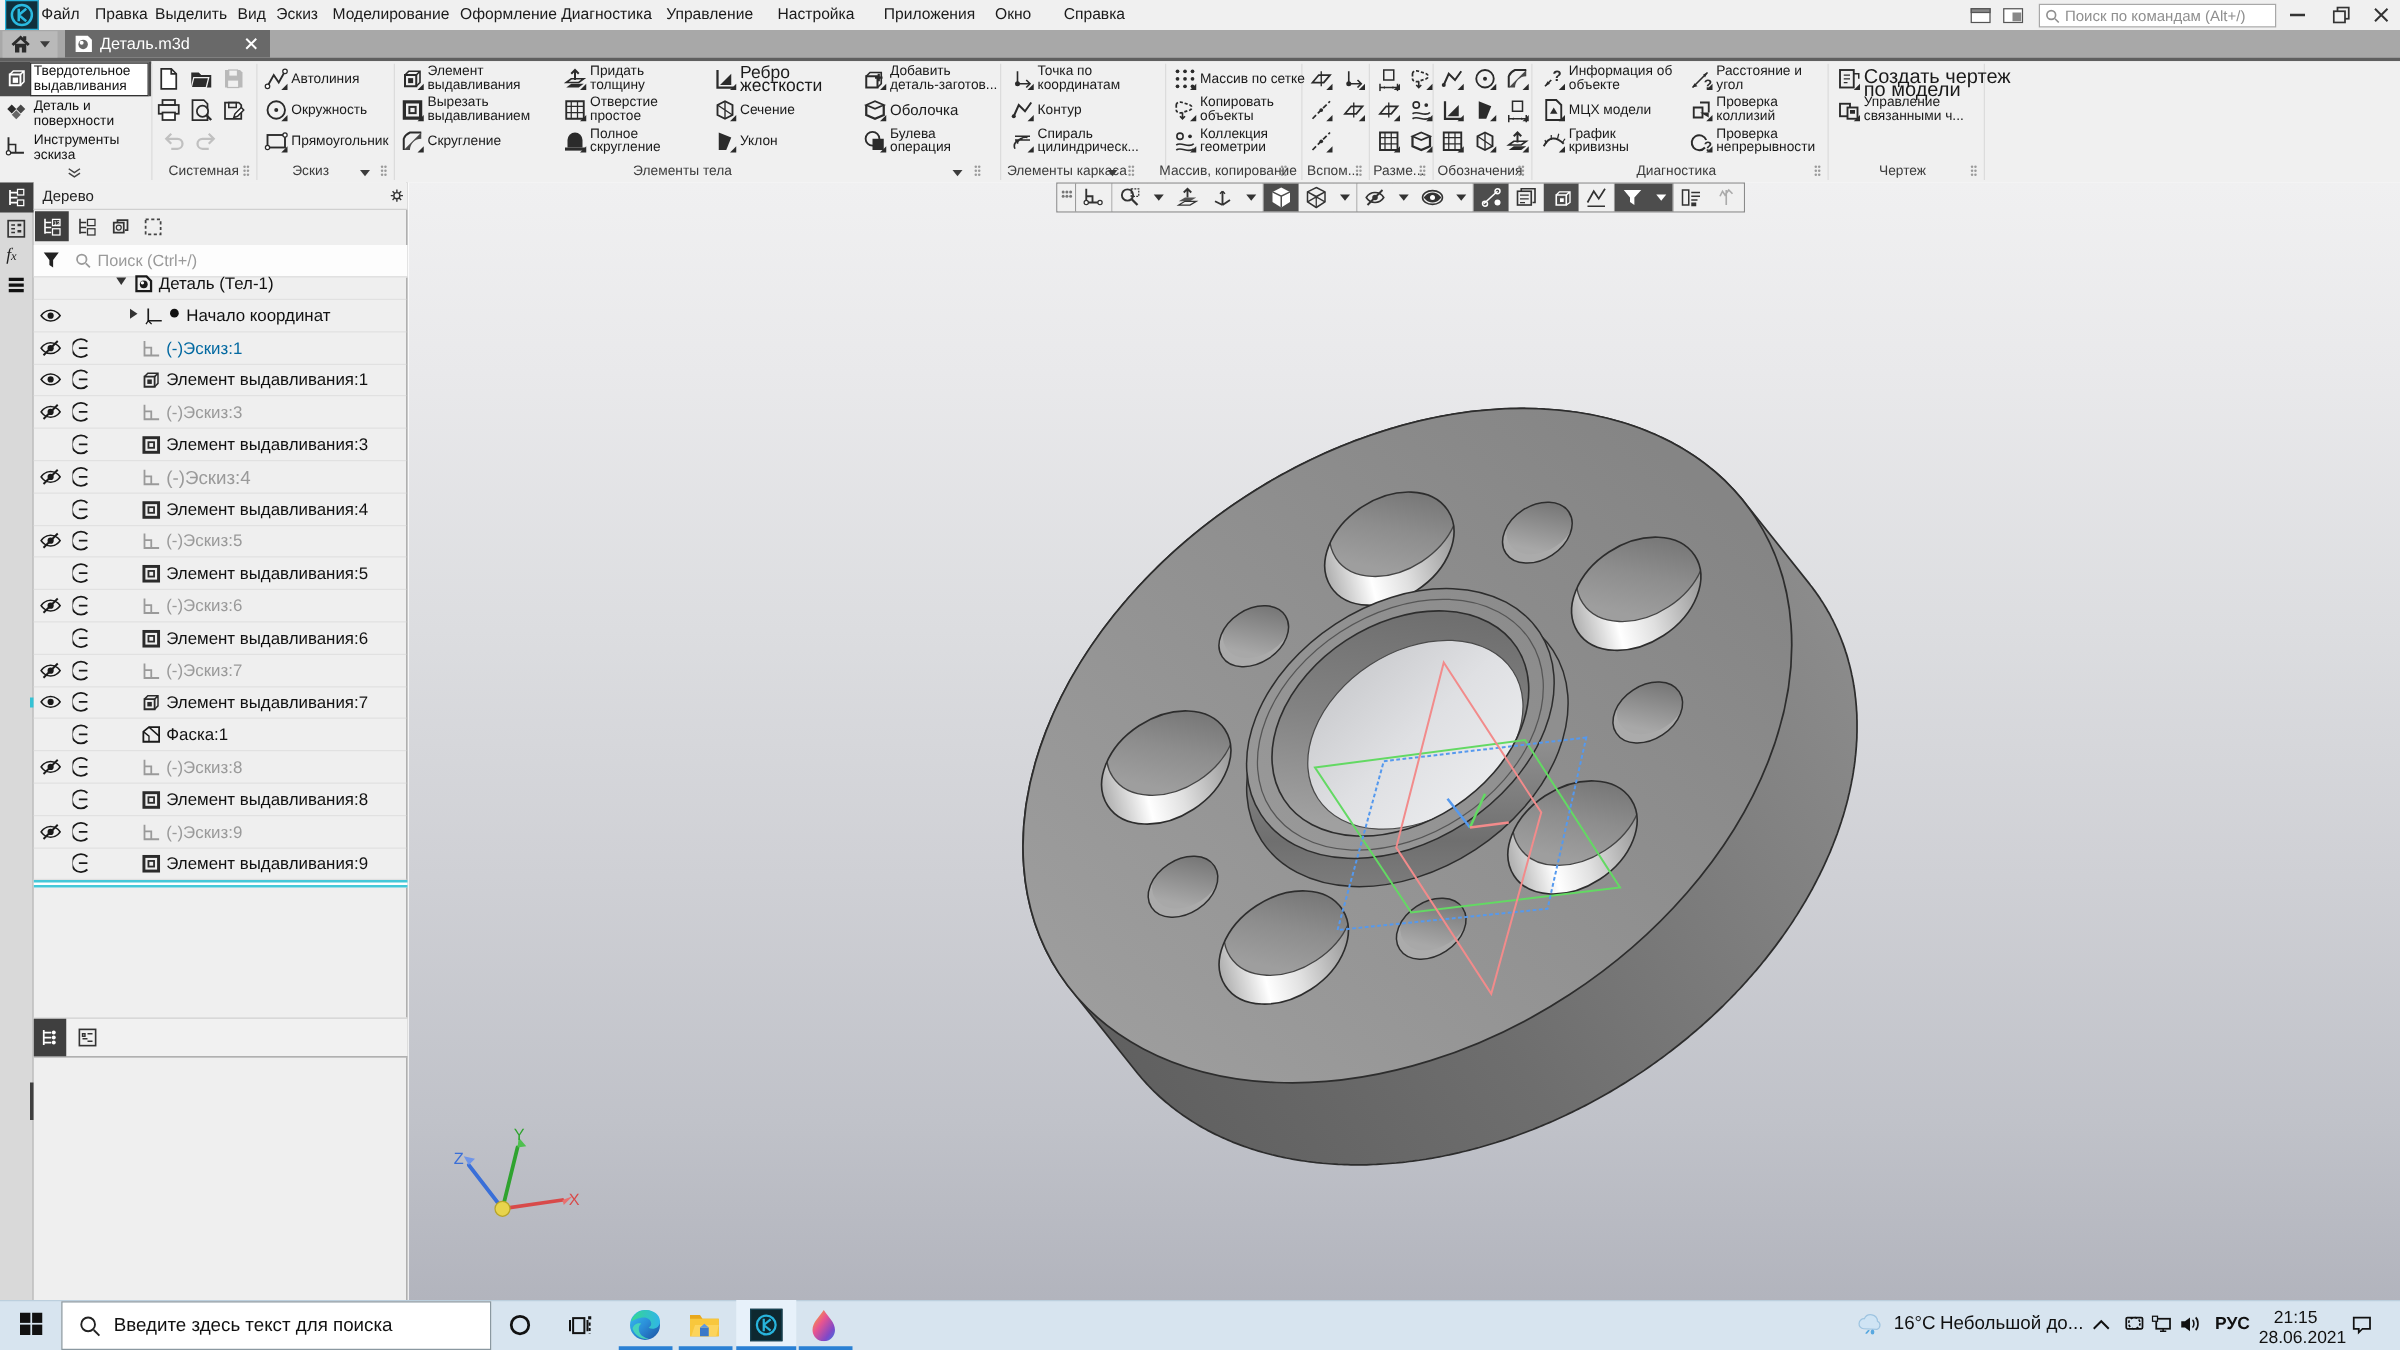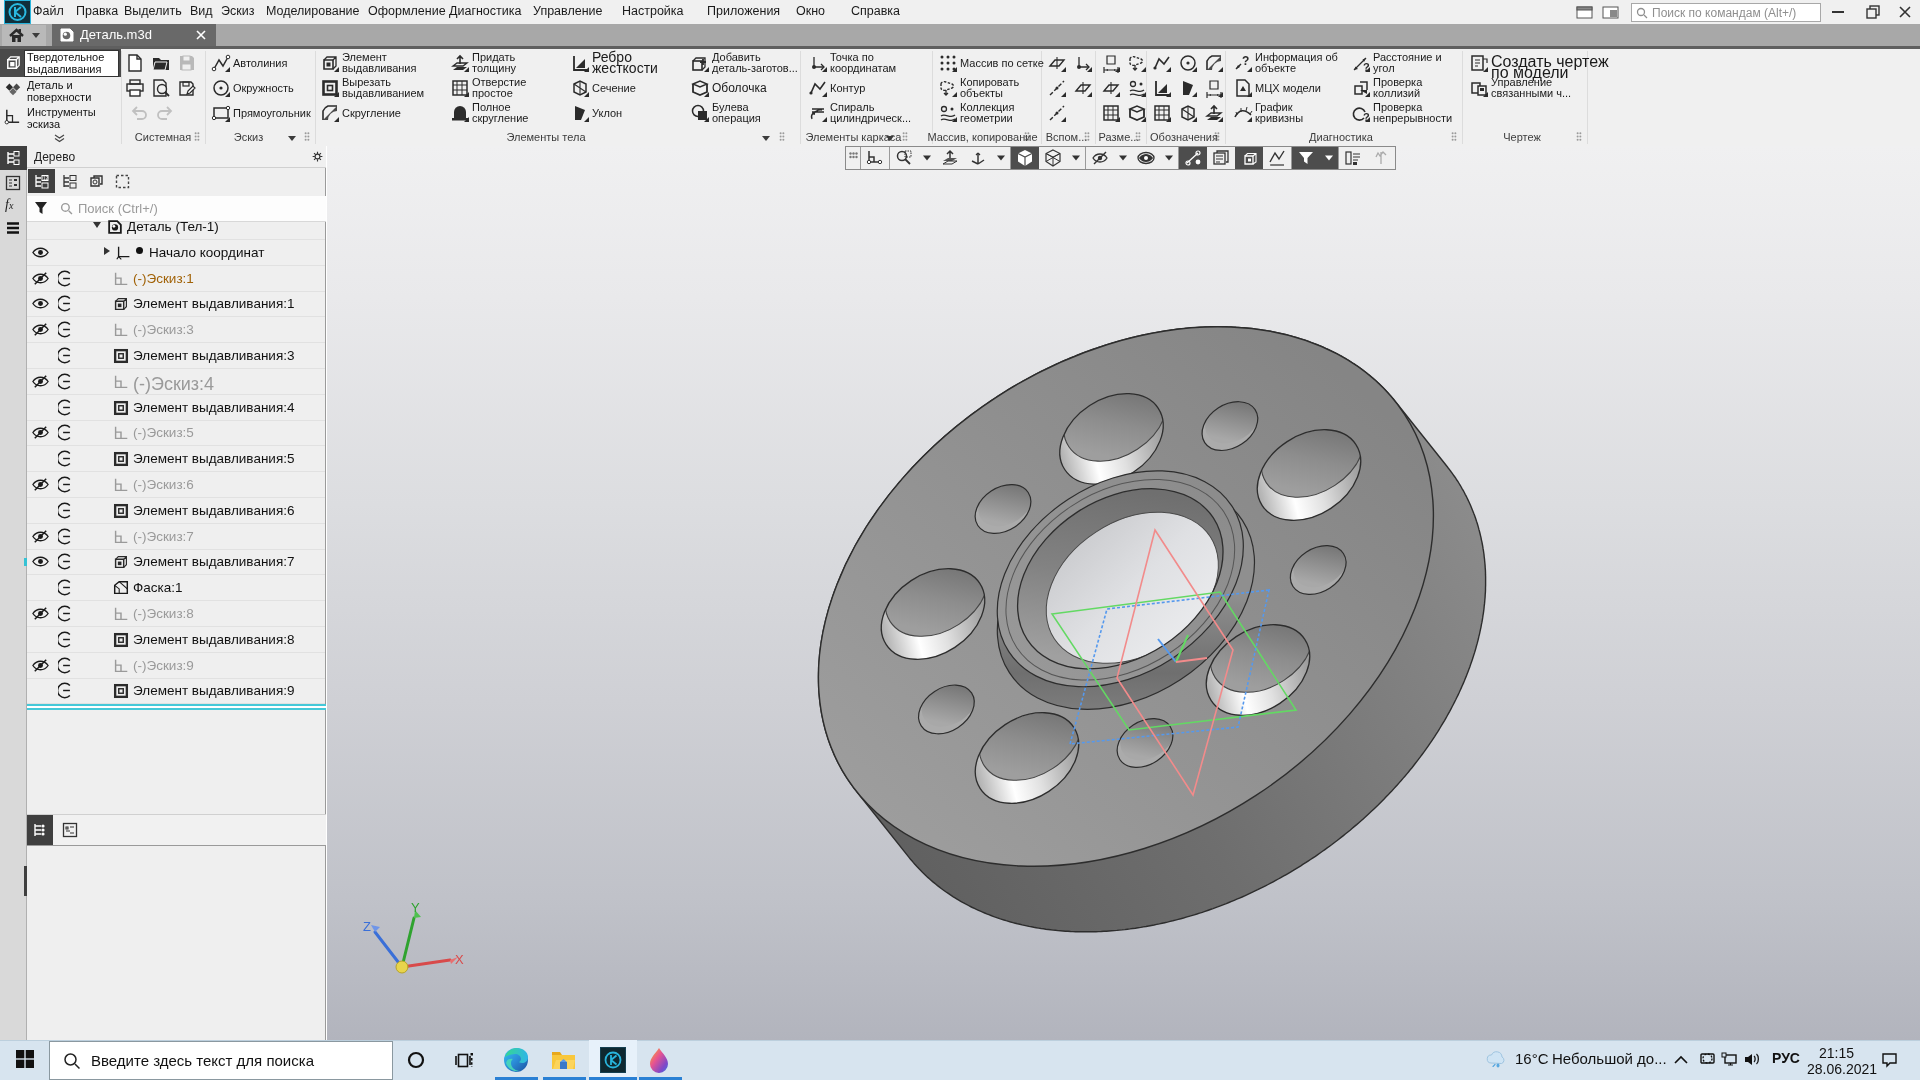--- a/index.html
+++ b/index.html
@@ -798,21 +798,21 @@
 <div class="trow" style="left:27px;top:265.6px"></div>
 <svg class="abs" style="left:31px;top:268.6px" width="19" height="19" viewBox="0 0 20 20">
     <use href="#i-eyex"></use>
   </svg>
 <svg class="abs" style="left:58px;top:269.6px" width="17" height="17" viewBox="0 0 20 20">
     <use href="#i-elem"></use>
   </svg>
 <svg class="abs" style="left:112px;top:269.6px" width="18" height="18" viewBox="0 0 20 20">
     <use href="#i-sketch"></use>
   </svg>
-<div class="abs" style="left:133px;top:270.6px;font-size:13.5px;color:#a16207">(-)Эскиз:1</div>
+<div class="abs" style="left:133px;top:270.6px;font-size:13.5px;color:#0369a1">(-)Эскиз:1</div>
 <div class="trow" style="left:27px;top:291.4px"></div>
 <svg class="abs" style="left:31px;top:294.4px" width="19" height="19" viewBox="0 0 20 20">
     <use href="#i-eye"></use>
   </svg>
 <svg class="abs" style="left:58px;top:295.4px" width="17" height="17" viewBox="0 0 20 20">
     <use href="#i-elem"></use>
   </svg>
 <svg class="abs" style="left:112px;top:295.4px" width="18" height="18" viewBox="0 0 20 20">
     <use href="#i-extrude"></use>
   </svg>
@@ -839,21 +839,21 @@
 <div class="trow" style="left:27px;top:368.8px"></div>
 <svg class="abs" style="left:31px;top:371.8px" width="19" height="19" viewBox="0 0 20 20">
     <use href="#i-eyex"></use>
   </svg>
 <svg class="abs" style="left:58px;top:372.8px" width="17" height="17" viewBox="0 0 20 20">
     <use href="#i-elem"></use>
   </svg>
 <svg class="abs" style="left:112px;top:372.8px" width="18" height="18" viewBox="0 0 20 20">
     <use href="#i-sketch"></use>
   </svg>
-<div class="abs" style="left:133px;top:373.8px;font-size:18px;color:#9a9a9a">(-)Эскиз:4</div>
+<div class="abs" style="left:133px;top:373.8px;font-size:15px;color:#9a9a9a">(-)Эскиз:4</div>
 <div class="trow" style="left:27px;top:394.6px"></div>
 <svg class="abs" style="left:58px;top:398.6px" width="17" height="17" viewBox="0 0 20 20">
     <use href="#i-elem"></use>
   </svg>
 <svg class="abs" style="left:112px;top:398.6px" width="18" height="18" viewBox="0 0 20 20">
     <use href="#i-cutex"></use>
   </svg>
 <div class="abs" style="left:133px;top:399.6px;font-size:13.5px;color:#111">Элемент выдавливания:4</div>
 <div class="trow" style="left:27px;top:420.4px"></div>
 <svg class="abs" style="left:31px;top:423.4px" width="19" height="19" viewBox="0 0 20 20">

